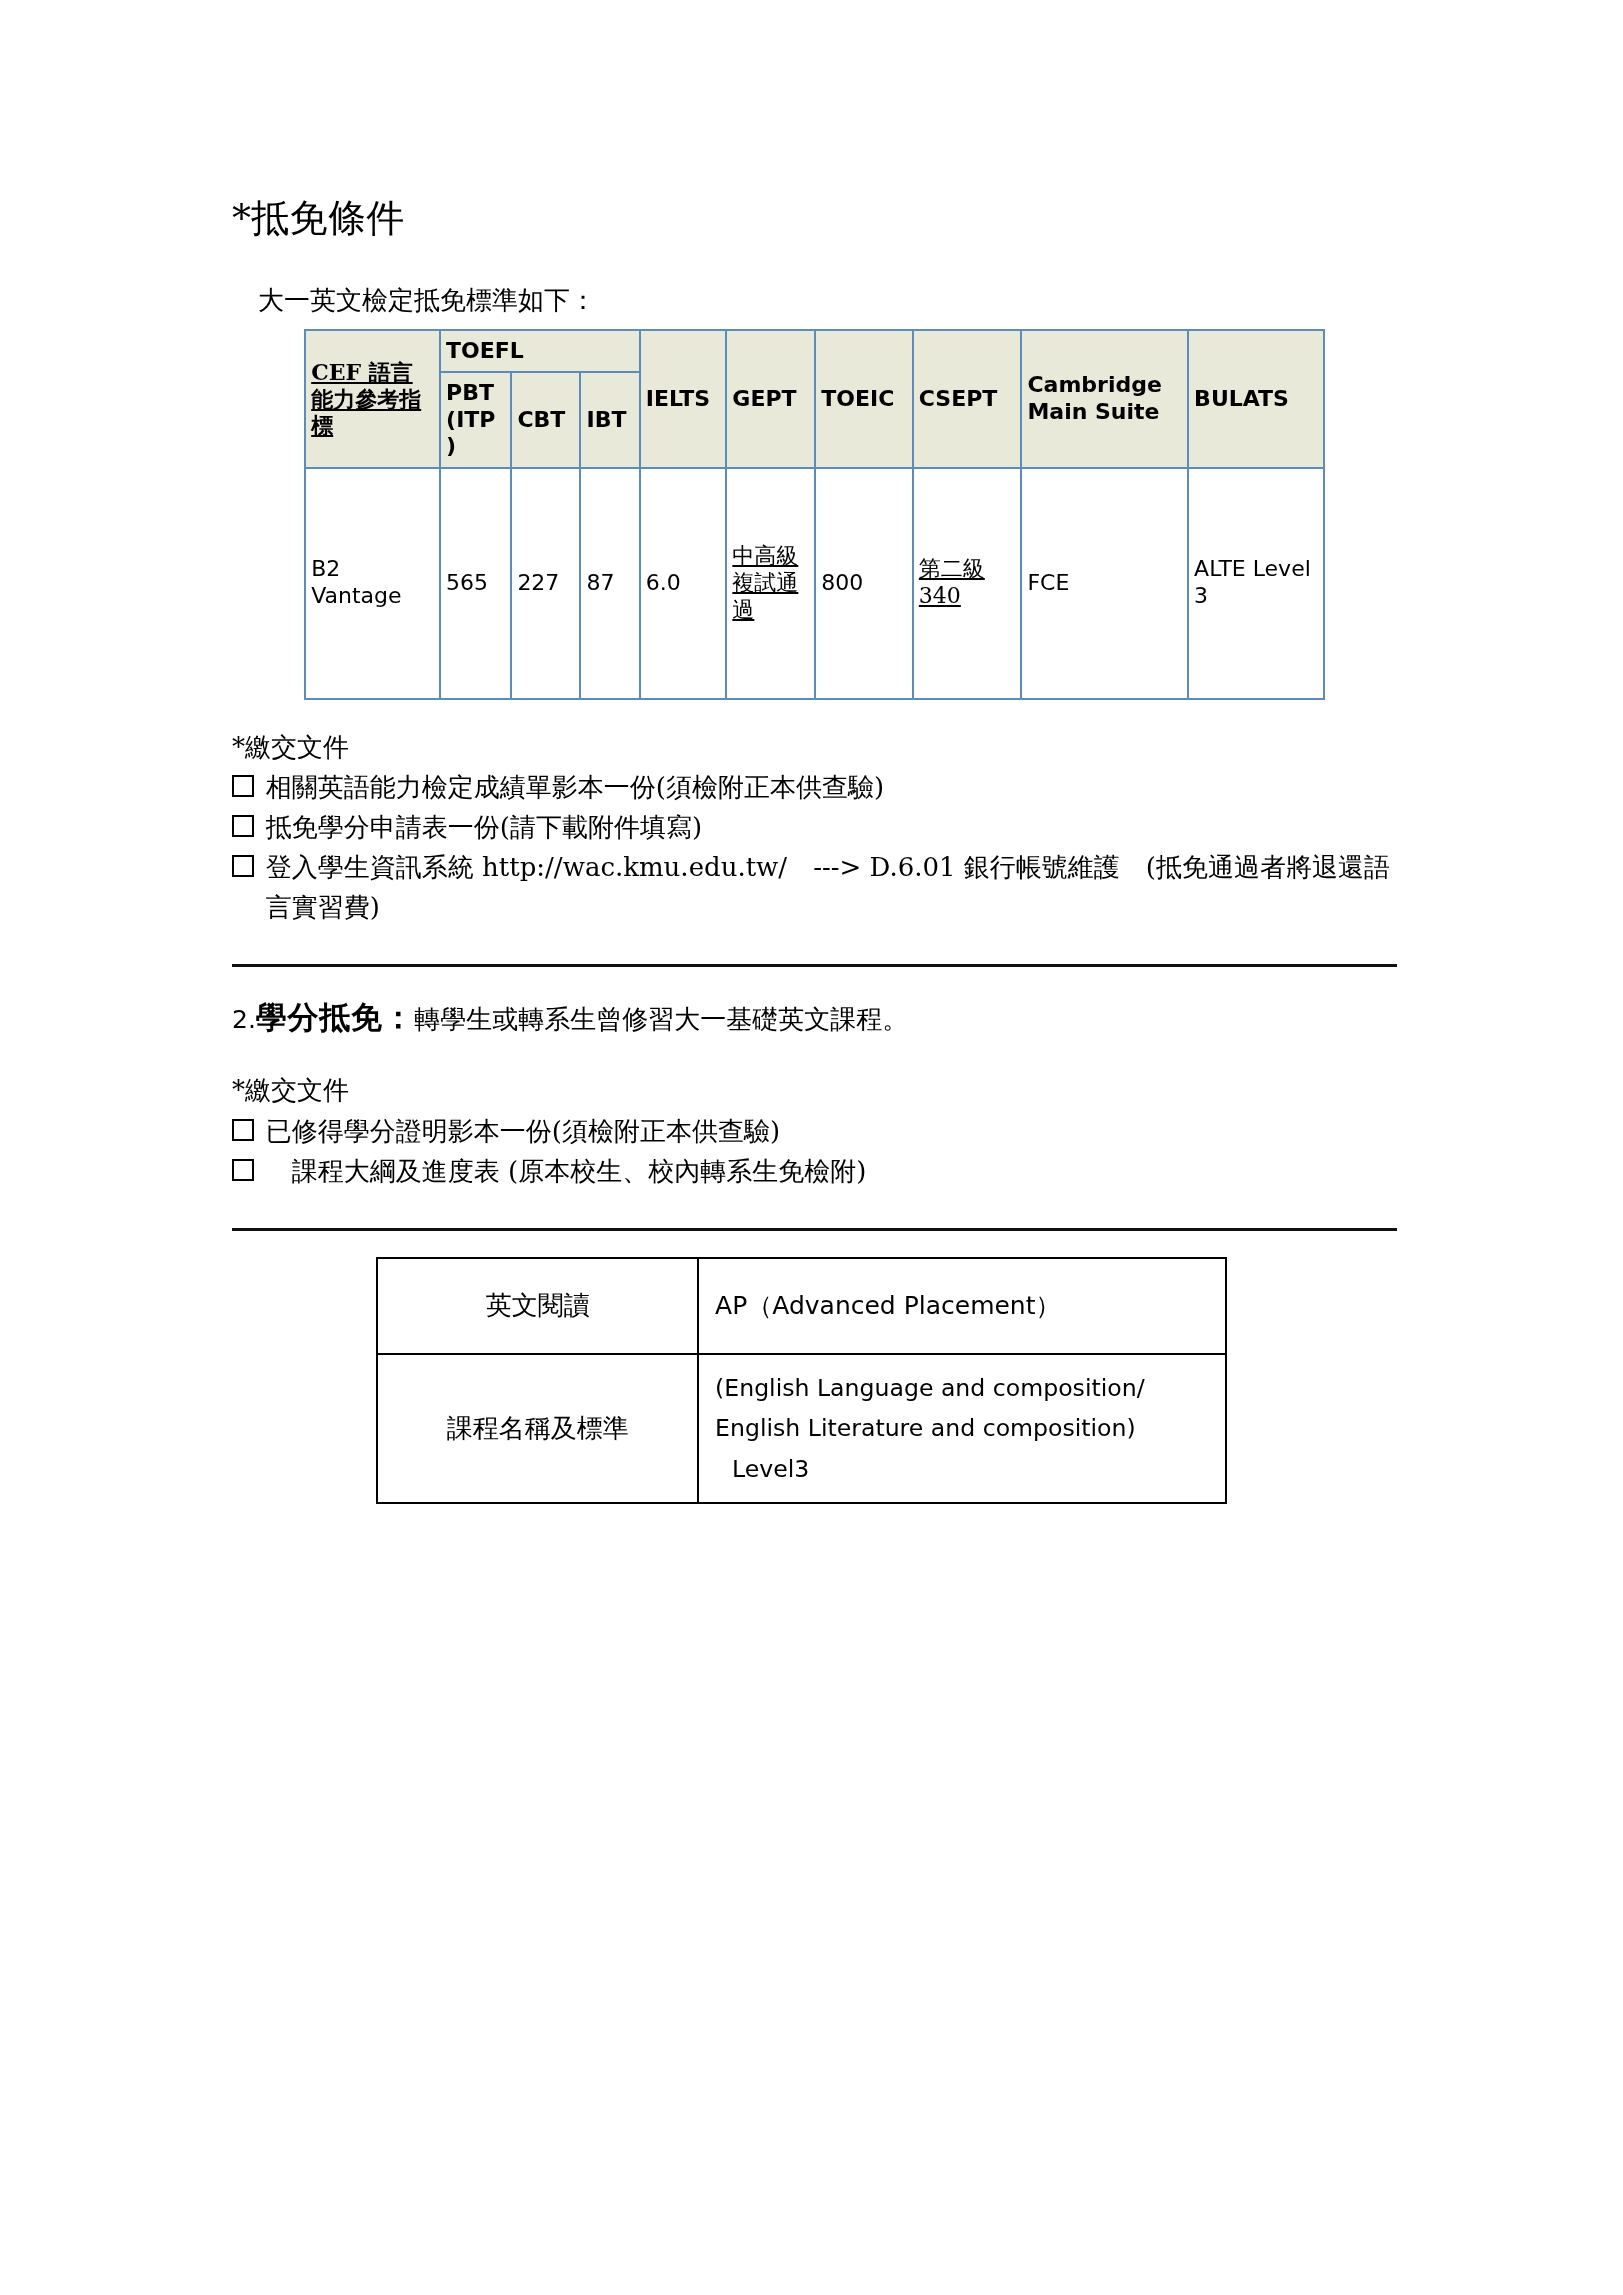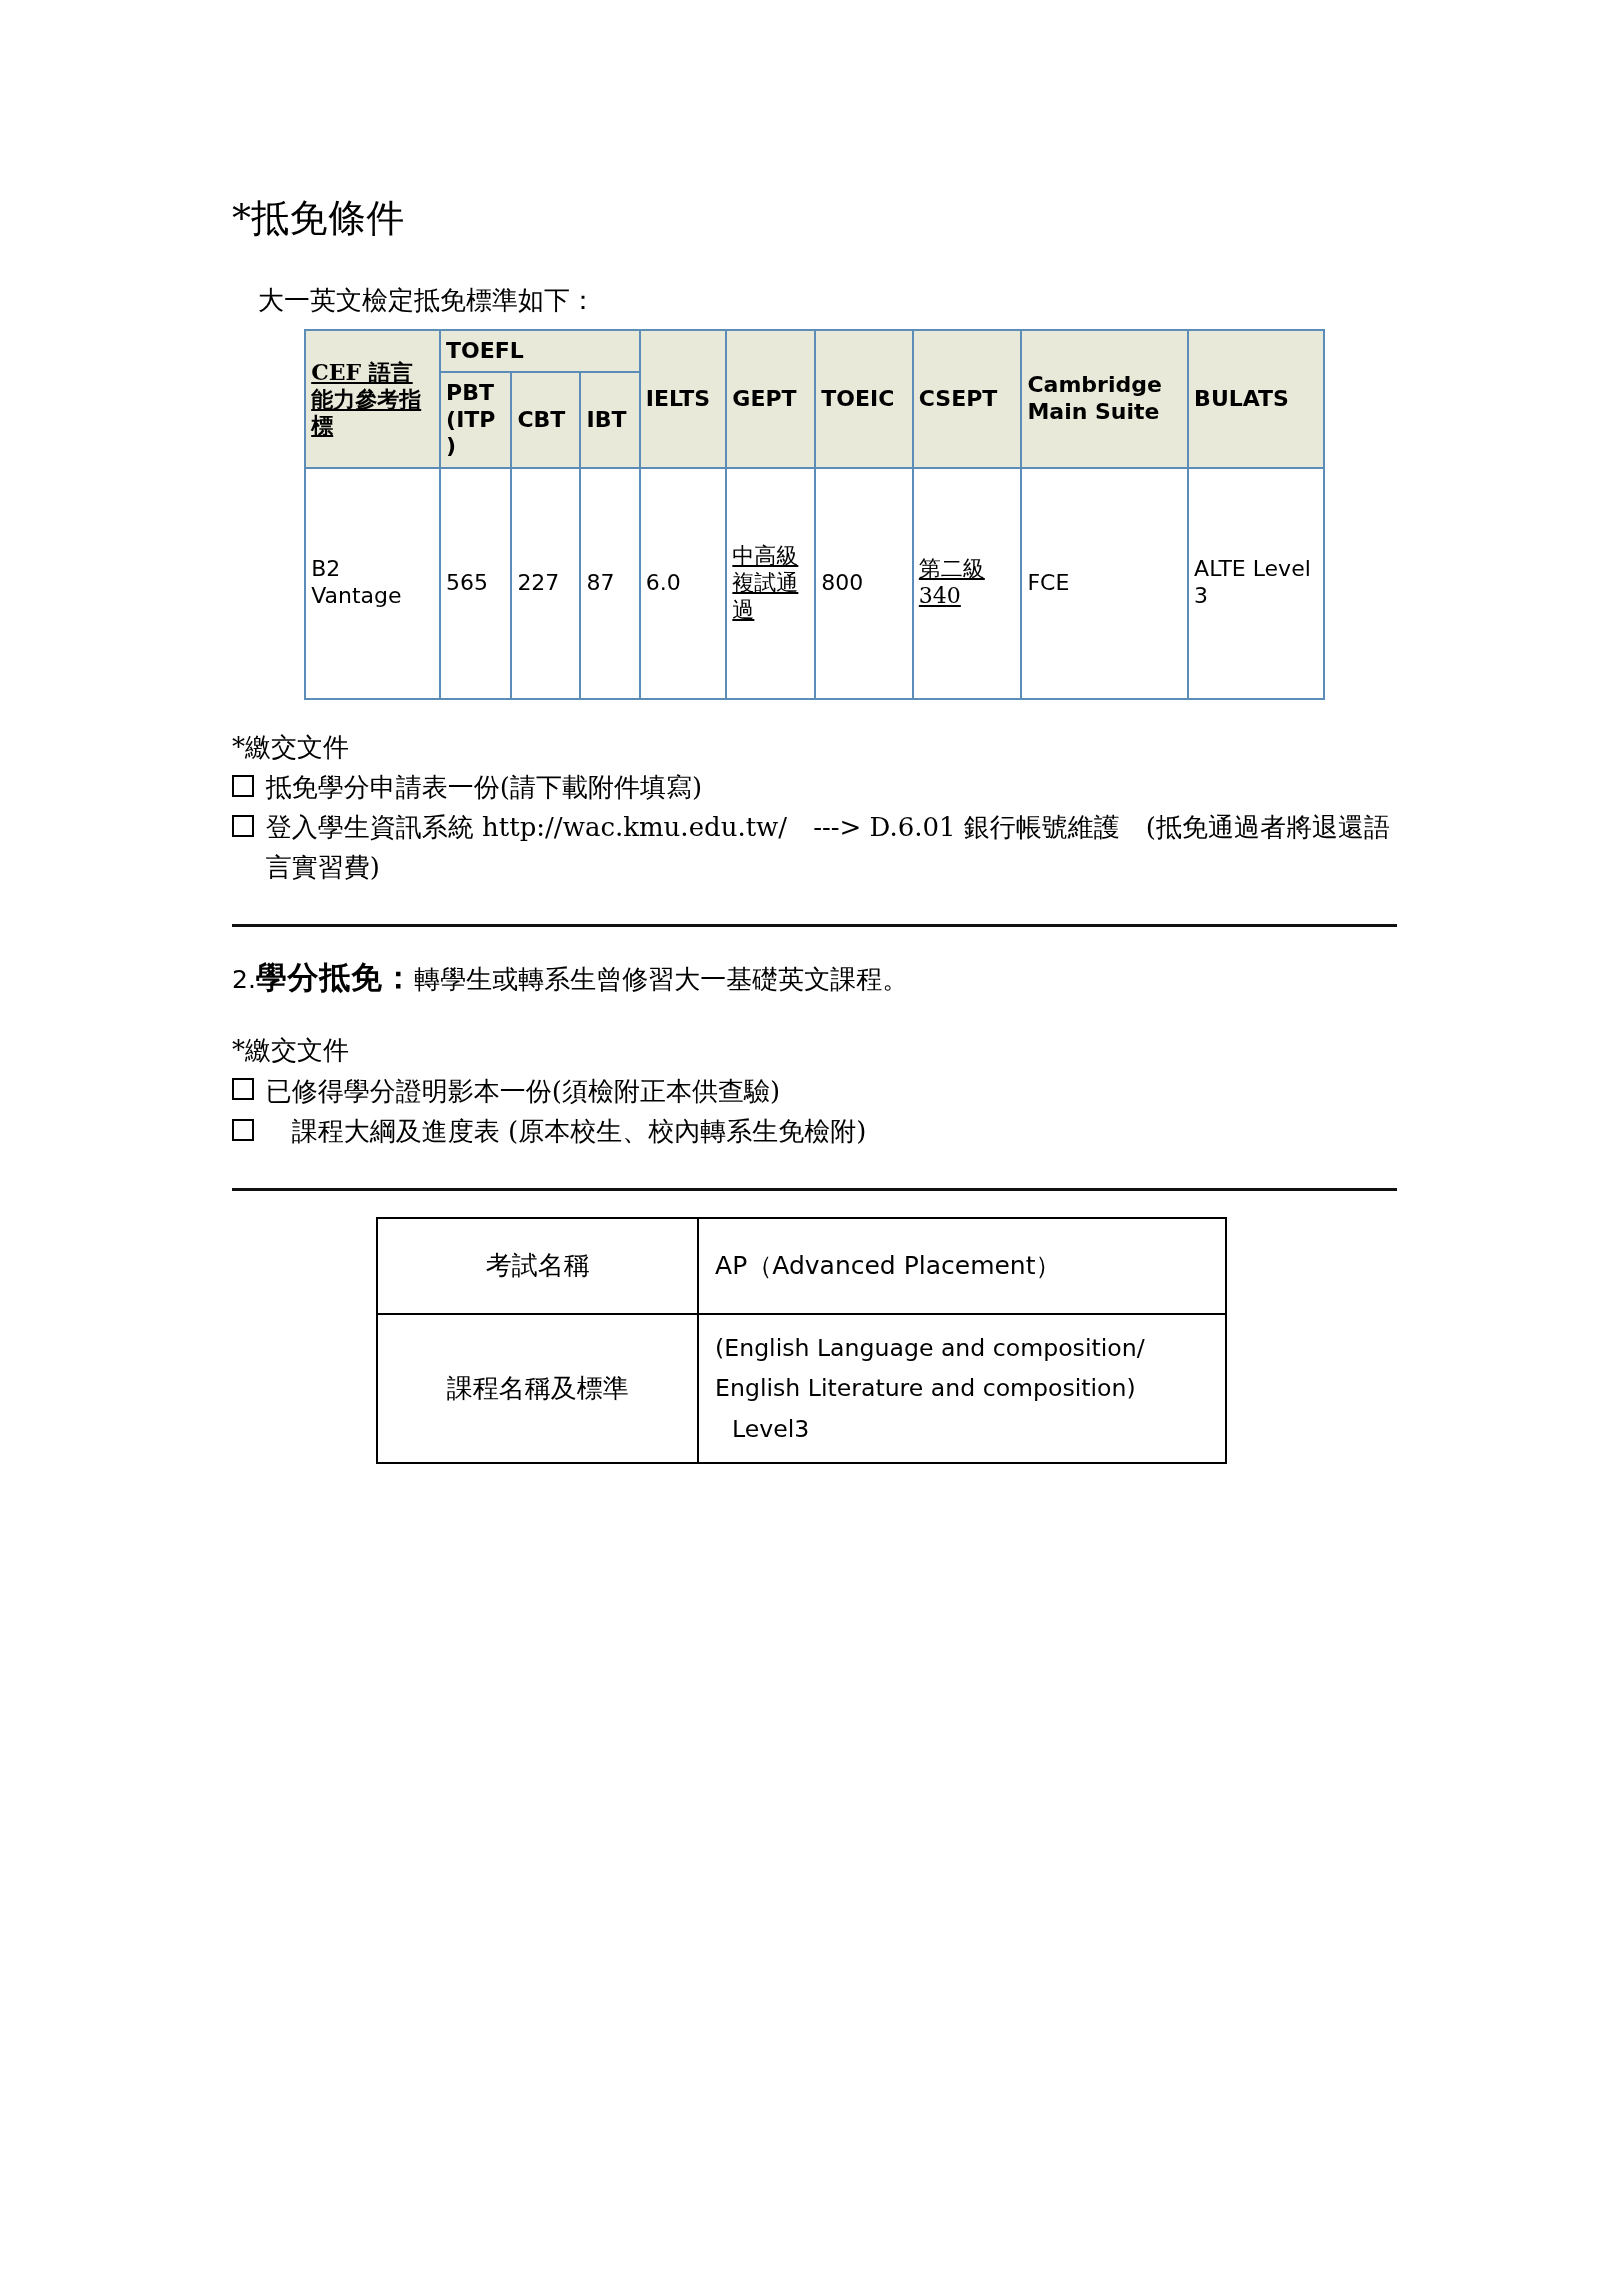--- a/index.html
+++ b/index.html
@@ -134,20 +134,24 @@
       <td class="rowcell">ALTE Level 3</td>
     </tr>
   </tbody>
       </table>
   </div>
 
   <div class="sub-head">*繳交文件</div>
   <ul class="checklist">
     <li>
       <span class="cbox"></span>
+      <span class="ci-text">相關英語能力檢定成績單影本一份(須檢附正本供查驗)</span>
+    </li>
+    <li>
+      <span class="cbox"></span>
       <span class="ci-text">抵免學分申請表一份(請下載附件填寫)</span>
     </li>
     <li>
       <span class="cbox"></span>
       <span class="ci-text">登入學生資訊系統  http://wac.kmu.edu.tw/　---&gt; D.6.01  銀行帳號維護　(抵免通過者將退還語言實習費)</span>
     </li>
   </ul>
 
   <hr class="rule">
 
@@ -165,21 +169,21 @@
     </li>
   </ul>
 
   <hr class="rule">
 
 
   <div class="ap-wrap">
   <table class="ap">
     <tbody>
           <tr>
-      <td class="ap-lab ap-r1">考試名稱</td>
+      <td class="ap-lab ap-r1">英文閱讀</td>
       <td class="ap-val ap-r1">AP（Advanced Placement）</td>
     </tr>
     <tr>
       <td class="ap-lab">課程名稱及標準</td>
       <td class="ap-body">
         <div>(English Language and composition/</div>
         <div>English Literature and composition)</div>
         <div class="ap-ind">Level3</div>
       </td>
     </tr>

